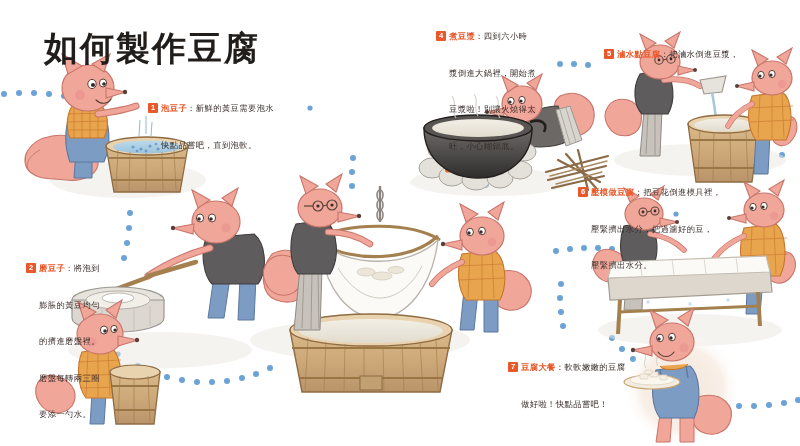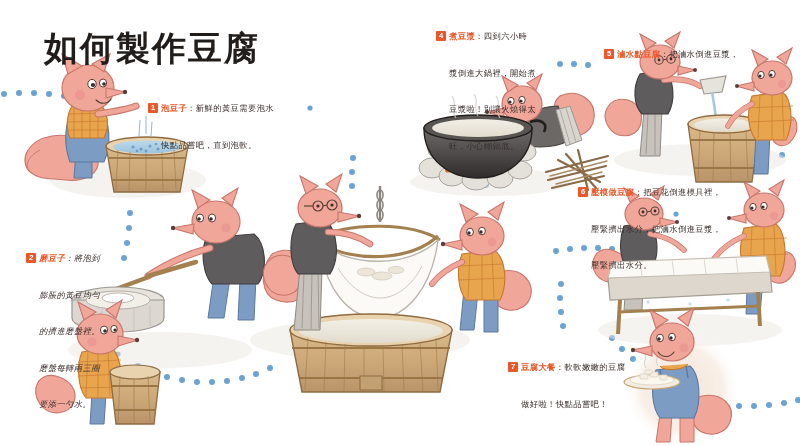--- a/index.html
+++ b/index.html
@@ -659,21 +659,21 @@
     </g>
   </svg>
 
   <div id="title">如何製作豆腐</div>
 
   <div class="step" style="left:148px; top:102px; width:140px;">
     <span class="num">1</span><span class="kw">泡豆子</span><span>：</span><span class="body">新鮮的黃豆需要泡水</span>
     <span class="l2">快點品嘗吧，直到泡軟。</span>
   </div>
 
-  <div class="step" style="left:26px; top:252px; width:96px;font-style:italic;">
+  <div class="step" style="left:26px; top:262px; width:96px;">
     <span class="num">2</span><span class="kw">磨豆子</span><span>：</span><span class="body">將泡到</span>
     <span class="l2">膨脹的黃豆均勻</span>
     <span class="l2">的擠進磨盤裡。</span>
     <span class="l2">磨盤每轉兩三圈</span>
     <span class="l2">要添一勺水。</span>
   </div>
 
 
   <div class="step" style="left:436px; top:30px; width:110px;">
     <span class="num">4</span><span class="kw">煮豆漿</span><span>：</span><span class="body">四到六小時</span>
@@ -681,21 +681,21 @@
     <span class="l2">豆漿啦！別讓火燒得太</span>
     <span class="l2">旺，小心糊鍋底。</span>
   </div>
 
   <div class="step" style="left:604px; top:48px; width:156px;">
     <span class="num">5</span><span class="kw">滷水點豆腐</span><span>：</span><span class="body">把滷水倒進豆漿，</span>
   </div>
 
   <div class="step" style="left:578px; top:186px; width:180px;">
     <span class="num">6</span><span class="kw">壓模做豆腐</span><span>：</span><span class="body">把豆花倒進模具裡，</span>
-    <span class="l2">壓緊擠出水分，把滷水倒進豆漿，</span>
+    <span class="l2">壓緊擠出水分，把過濾好的豆，</span>
     <span class="l2">壓緊擠出水分。</span>
   </div>
 
   <div class="step" style="left:508px; top:361px; width:130px;">
     <span class="num">7</span><span class="kw">豆腐大餐</span><span>：</span><span class="body">軟軟嫩嫩的豆腐</span>
     <span class="l2">做好啦！快點品嘗吧！</span>
   </div>
 
 </div>
 

